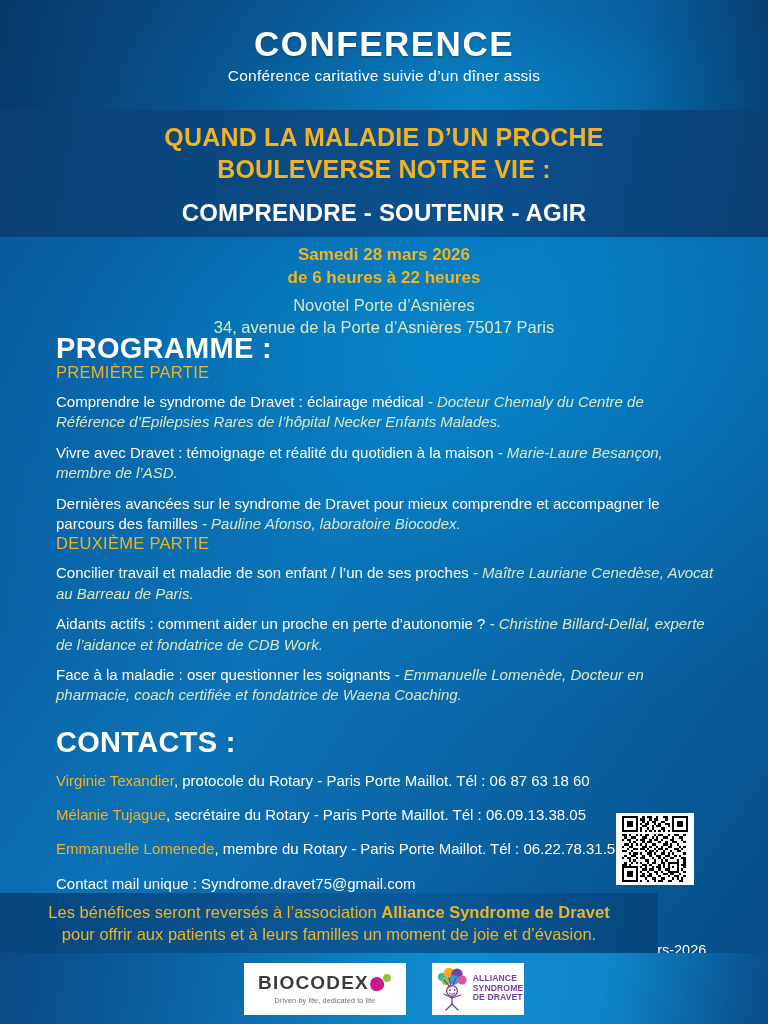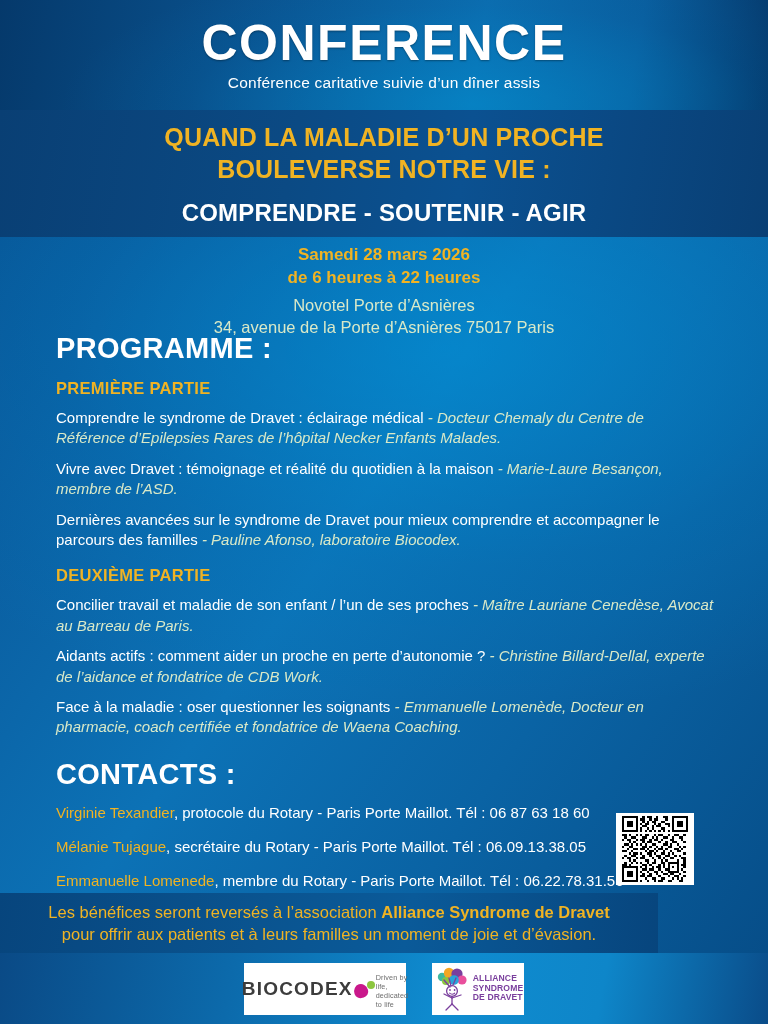--- a/index.html
+++ b/index.html
@@ -30,21 +30,21 @@
     background:
       radial-gradient(ellipse 520px 180px at 62% 95%, rgba(0,150,215,0.50) 0%, rgba(0,120,190,0.12) 55%, rgba(0,0,0,0) 80%),
       linear-gradient(100deg, #05396b 0%, #0a5491 35%, #0c6cae 62%, #0a5d9d 82%, #05396b 100%);
     display: flex;
     flex-direction: column;
     align-items: center;
     justify-content: center;
   }
   .conf-title {
     color: #ffffff;
-    font-size: 50px;
+    font-size: 35px;
     font-weight: bold;
     letter-spacing: 1.5px;
     line-height: 1;
     text-shadow: 0 1px 2px rgba(0,0,0,0.35);
   }
   .conf-sub {
     color: #ffffff;
     font-size: 15.5px;
     margin-top: 6px;
     letter-spacing: 0.2px;
@@ -111,23 +111,23 @@
   .h-section {
     color: #ffffff;
     font-size: 29px;
     font-weight: bold;
     letter-spacing: 0.3px;
     line-height: 1;
   }
   .h-part {
     color: #f0b323;
     font-size: 16.5px;
-    font-weight: bold;
+    font-weight: normal;
     letter-spacing: 0.3px;
-    margin-top: 16px;
+    margin-top: 0;
   }
   .talk {
     color: #ffffff;
     font-size: 15px;
     line-height: 1.36;
     margin-top: 10px;
     font-weight: 400;
   }
   .talk .sp {
     color: #d9e9c8;
@@ -218,21 +218,21 @@
     display: flex;
     align-items: center;
     justify-content: center;
     gap: 26px;
   }
 
   .logo-biocodex {
     background: #ffffff;
     width: 162px; height: 52px;
     display: flex;
-    flex-direction: row;
+    flex-direction: column;
     align-items: center;
     justify-content: center;
   }
   .bc-top { display: flex; align-items: center; }
   .bc-word {
     color: #3c3c3c;
     font-size: 19px;
     font-weight: bold;
     letter-spacing: 1.2px;
     line-height: 1;

